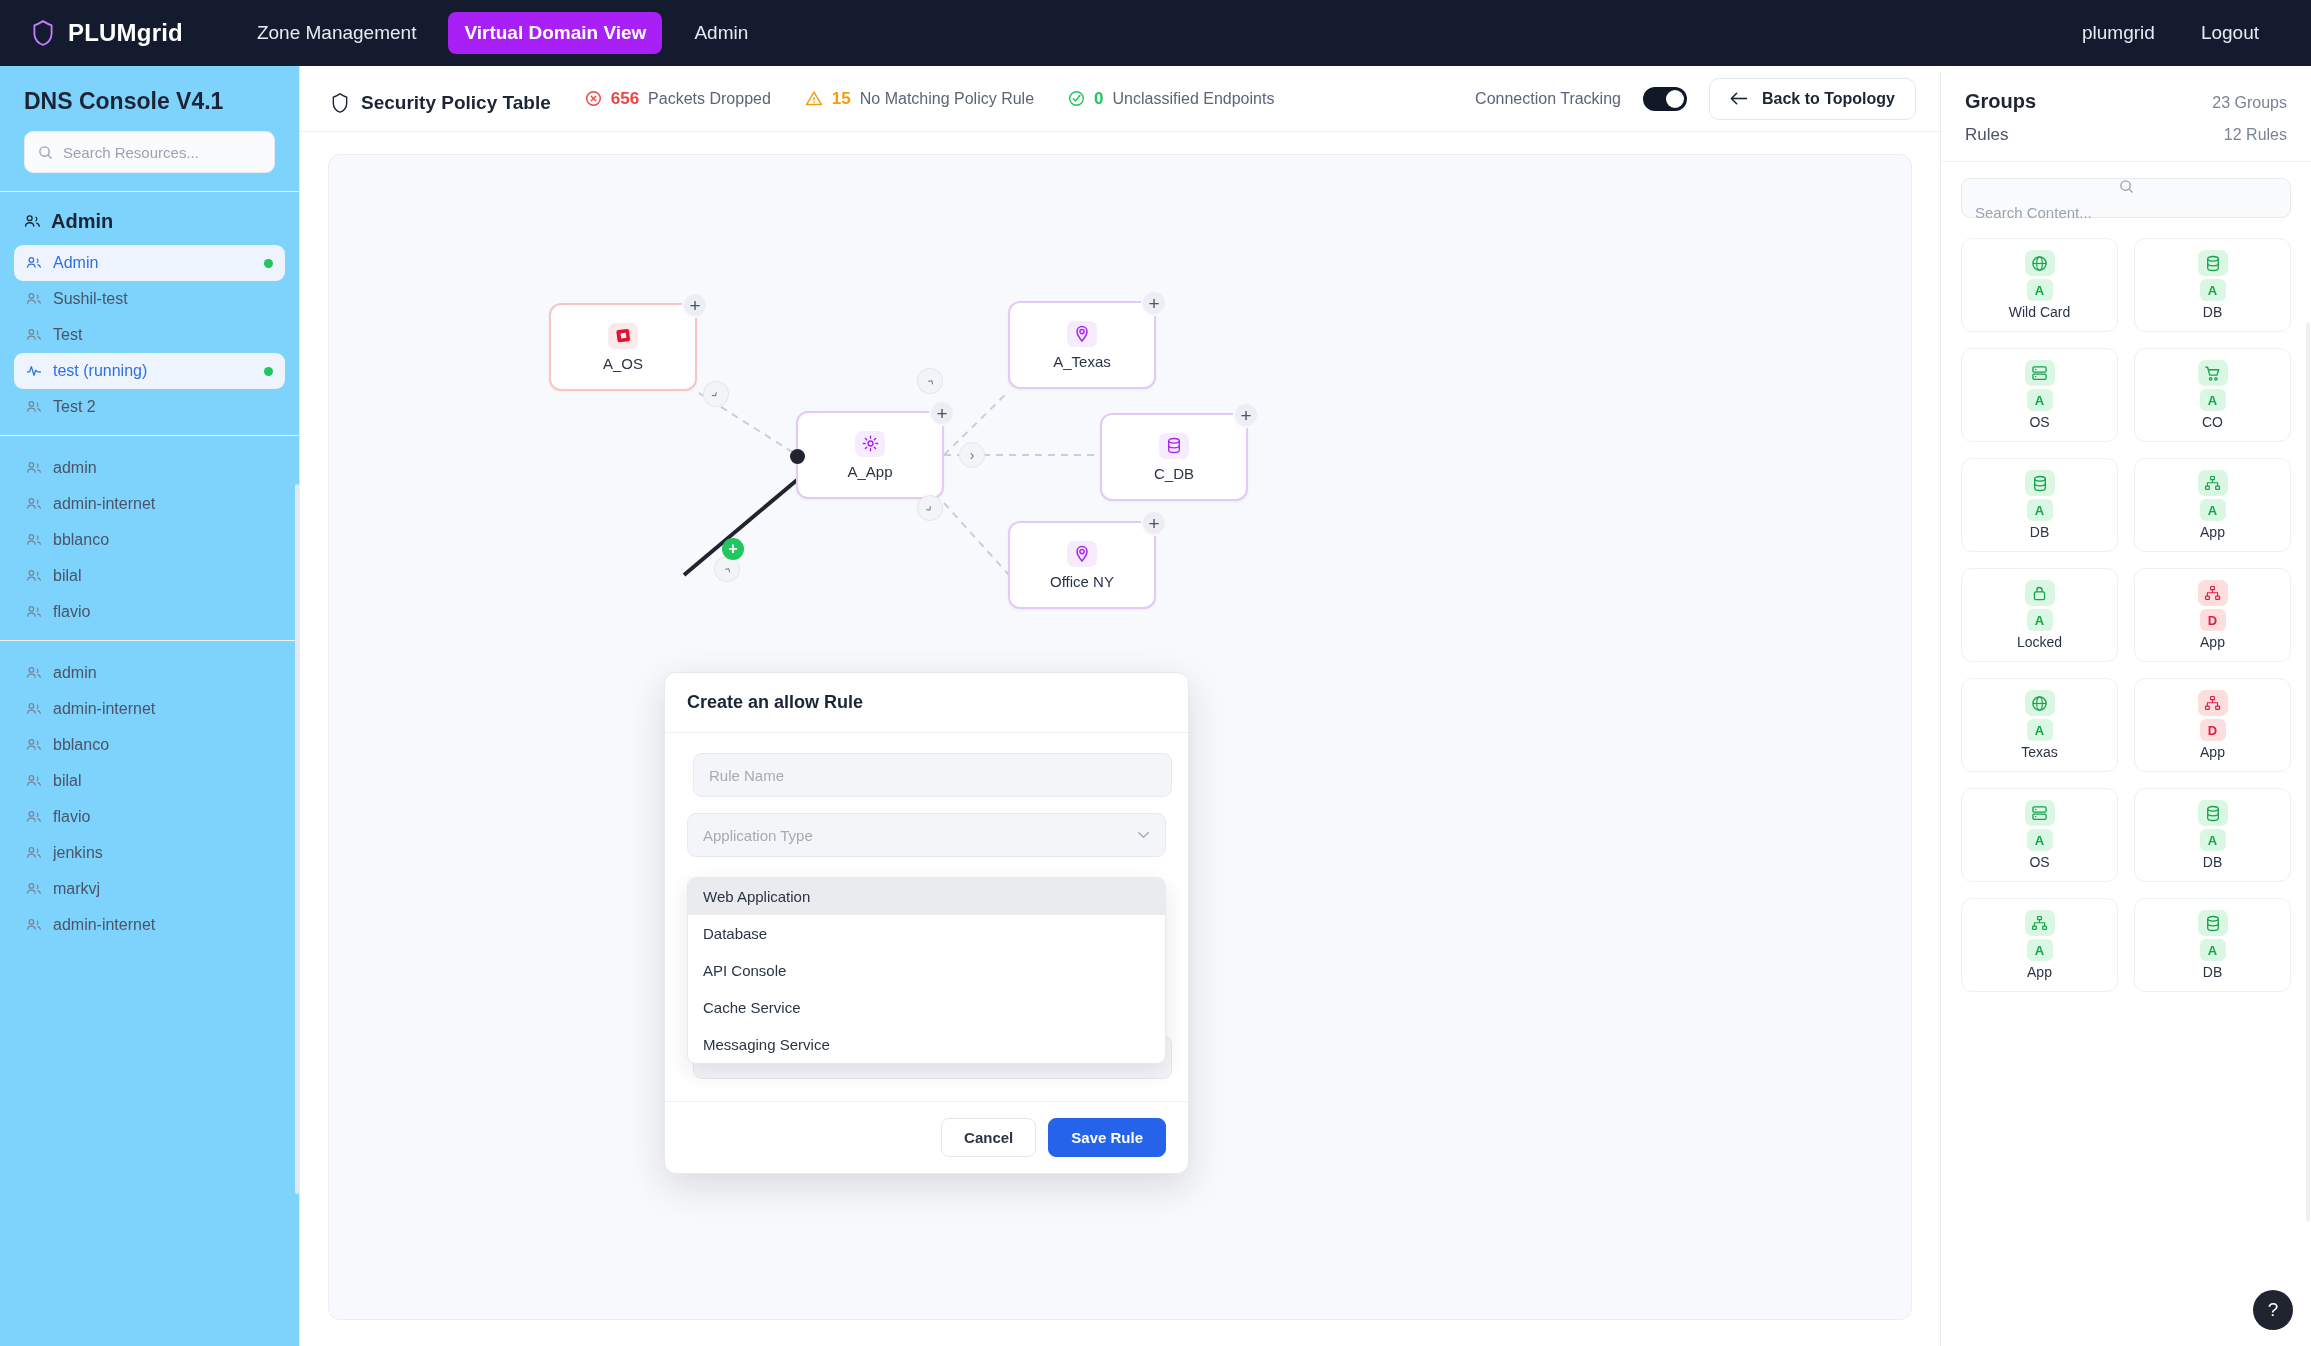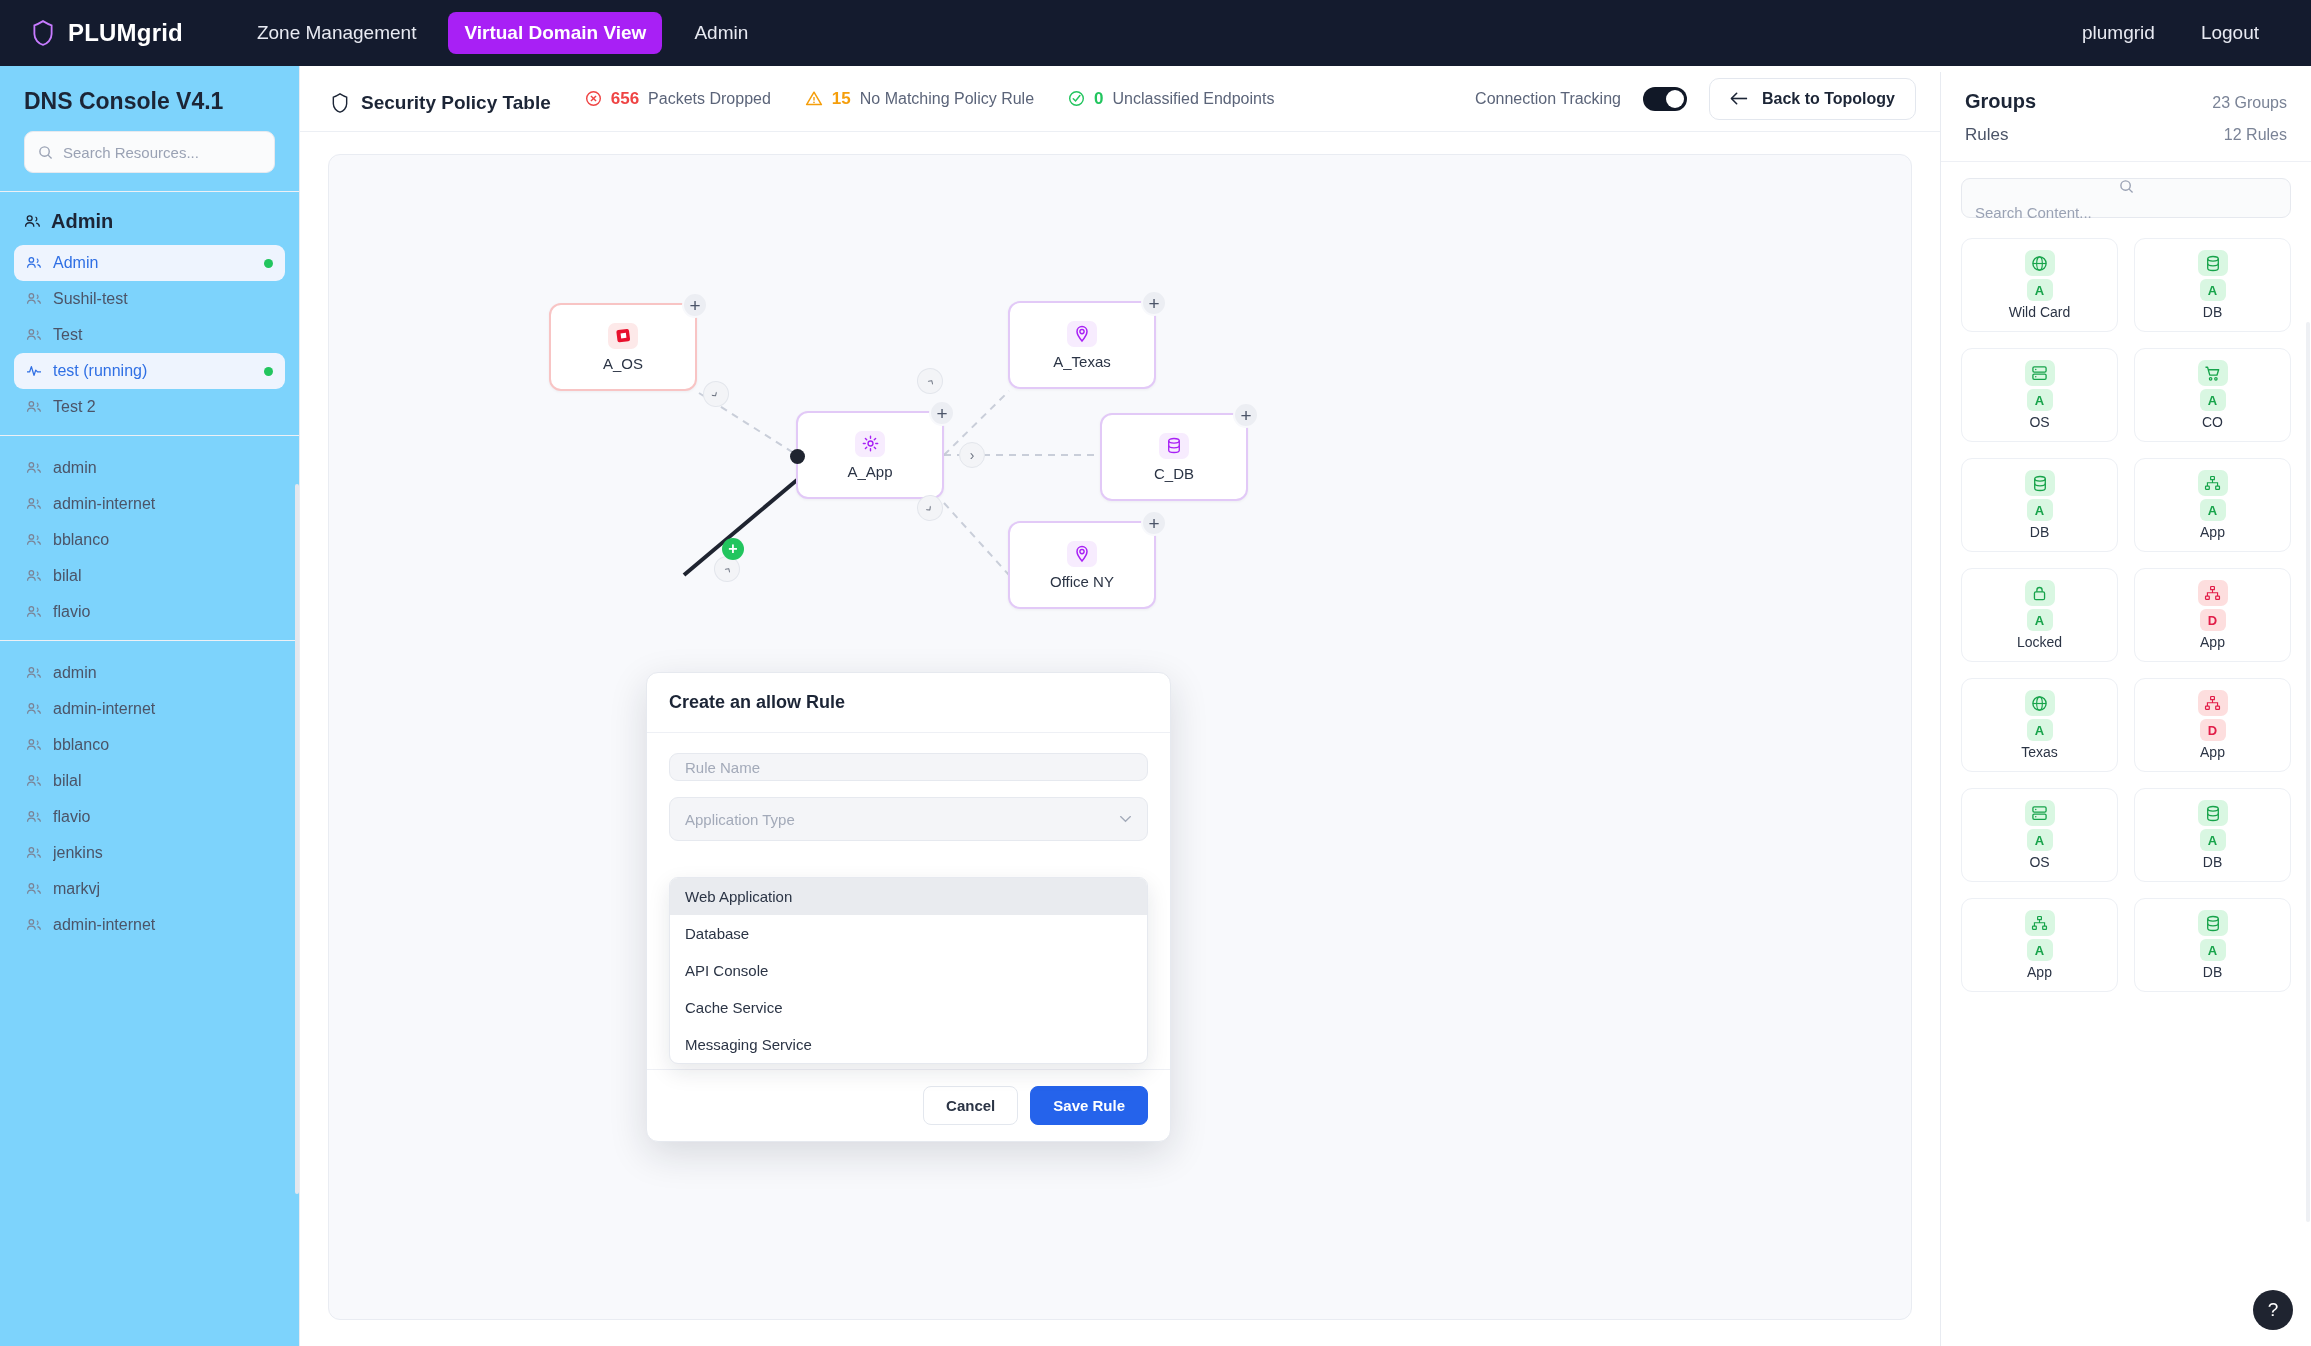--- a/index.html
+++ b/index.html
@@ -124,31 +124,31 @@
     cursor: pointer;
   }
   .edge-add {
     position: absolute; width: 22px; height: 22px; border-radius: 50%; background: #22c55e;
     color:#fff; font-size: 16px; line-height: 21px; text-align: center; cursor: pointer; font-weight:600;
   }
   .edge-dot { position: absolute; width: 15px; height: 15px; border-radius: 50%; background: #1f2430; }
 
   
   .modal {
-    position: absolute; left: 317px; top: 517px; width: 525px; background: #fff;
+    position: absolute; left: 335px; top: 517px; width: 525px; background: #fff;
     border: 1px solid #e6e9ef; border-radius: 12px;
     box-shadow: 0 12px 38px rgba(20,27,46,.14); z-index: 40;
   }
   .modal-head { padding: 19px 22px; border-bottom: 1px solid #eef0f5; }
   .modal-title { font-size: 18px; font-weight: 700; color: #1c2536; }
   .modal-body { padding: 20px 22px 22px; position: relative; }
   .field {
-    height: 28px; width: 100%; border: 1px solid #e6e9ef; border-radius: 9px; background: #f4f5f8;
+    height: 44px; width: 100%; border: 1px solid #e6e9ef; border-radius: 9px; background: #f4f5f8;
     padding: 9px 15px; font-size: 15px; color: #4b5468; font-family: inherit; outline: none;
-    display: flex; align-items: center; margin-bottom: 16px;
+    display: flex; align-items: center; margin-bottom: 16px; margin-left: 6px;
   }
   .field.placeholder { color: #a3aab9; }
   .select-field {
     height: 44px; width: 100%; border: 1px solid #e6e9ef; border-radius: 9px; background: #f4f5f8;
     padding: 0 15px; font-size: 15px; color: #a3aab9; display: flex; align-items: center;
     justify-content: space-between; cursor: pointer;
   }
   .dropdown {
     position: absolute; left: 22px; right: 22px; top: 144px; background: #fff;
     border: 1px solid #e6e9ef; border-radius: 9px; box-shadow: 0 8px 22px rgba(20,27,46,.10);

